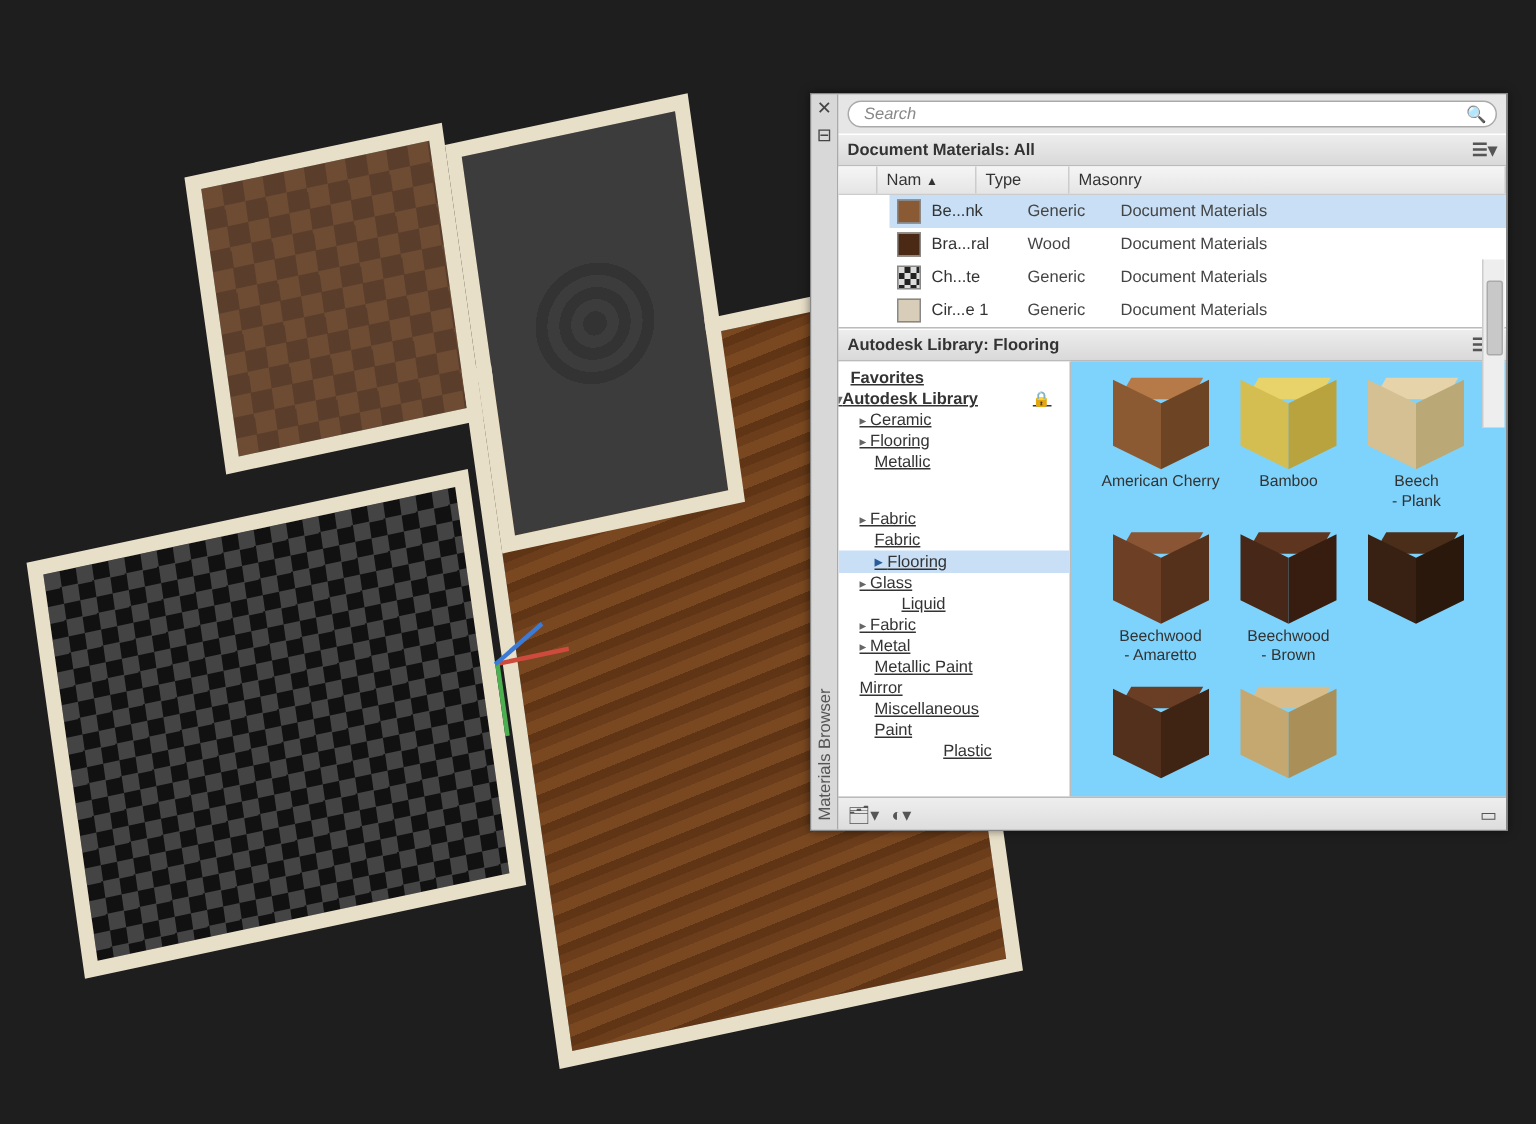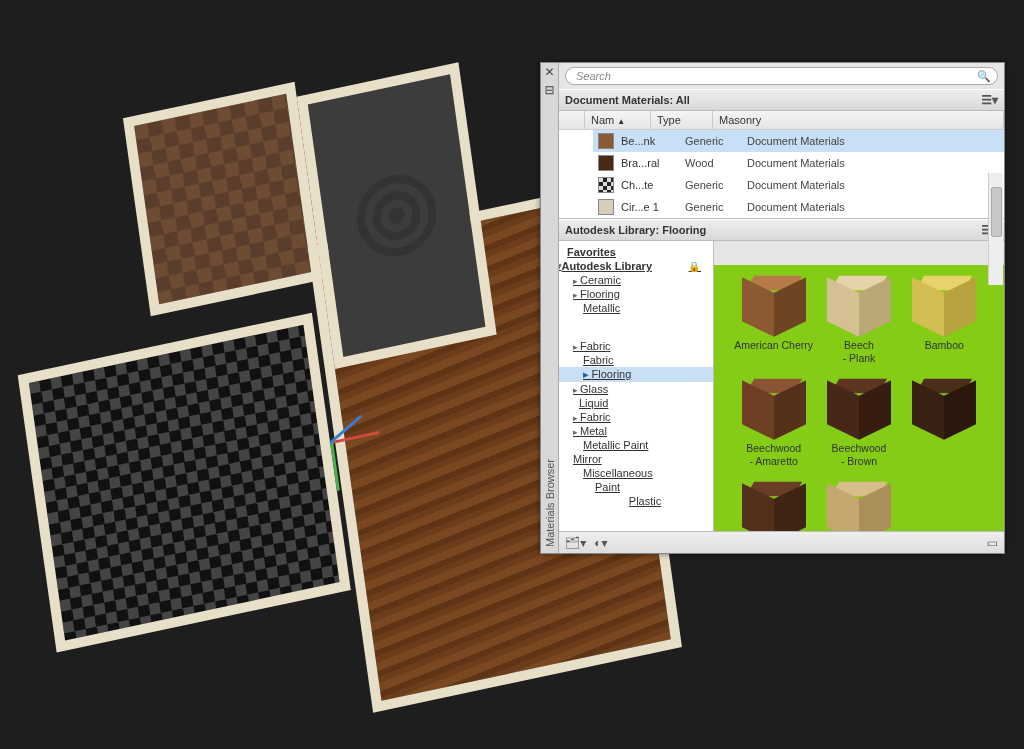--- a/index.html
+++ b/index.html
@@ -149,24 +149,23 @@
 .tree .item.fav { padding-left:8px; font-weight:bold;}
 .tree .item.root { padding-left:8px; font-weight:bold; display:flex; align-items:center;}
 .tree .item.root .lock { margin-left:auto; margin-right:6px; color:#999; font-size:10px;}
 .tree .item.exp::before { content:"▸ "; color:#666; font-size:9px; margin-left:-10px;}
 .tree .item.expdown::before { content:"▾ "; color:#666; font-size:9px; margin-left:-10px;}
 .tree .item.sel { background:#c8dff5; }
 .tree .item.sel::before { content:"▸ "; color:#2a5a9a;}
 
 .thumbs {
   flex:1;
-  background:#84cc16;
+  background:#7dd3fc;
   overflow:hidden;
   padding:6px 20px;
-  margin-top:24px;
 }
 .thumbs-grid {
   display:grid;
   grid-template-columns: repeat(3, 1fr);
   gap: 10px 6px;
 }
 .thumb { text-align:center; }
 .thumb .cube {
   width:64px; height:64px; margin:0 auto 4px;
   position:relative;
@@ -284,55 +283,55 @@
             <span class="lock">🔒</span>
         </div>
         <div id="tree-items">
             <div class="item exp" style="padding-left: 24px;">Ceramic</div>
             <div class="item exp" style="padding-left: 24px;">Flooring</div>
             <div class="item" style="padding-left: 24px;">Metallic</div>
             <div class="item exp" style="padding-left: 24px; margin-top: 24px;">Fabric</div>
             <div class="item" style="padding-left: 24px;">Fabric</div>
             <div class="item sel" style="padding-left: 24px;">Flooring</div>
             <div class="item exp" style="padding-left: 24px;">Glass</div>
-            <div class="item" style="padding-left: 20px;">Liquid</div>
+            <div class="item" style="padding-left: 42px;">Liquid</div>
             <div class="item exp" style="padding-left: 24px;">Fabric</div>
             <div class="item exp" style="padding-left: 24px;">Metal</div>
             <div class="item" style="padding-left: 24px;">Metallic Paint</div>
             <div class="item" style="">Mirror</div>
             <div class="item" style="padding-left: 24px;">Miscellaneous</div>
-            <div class="item" style="padding-left: 36px;">Paint</div>
+            <div class="item" style="padding-left: 24px;">Paint</div>
             <div class="item" style="padding-left: 24px; text-align: center;">Plastic</div>
           </div>
       </div>
       <div class="thumbs">
         <div class="thumbs-grid" id="thumbs-grid">
             <div class="thumb">
               <div class="cube">
     <div class="top" style="background:#b57a48"></div>
     <div class="left" style="background:#8c5a32"></div>
     <div class="right" style="background:#6e4524"></div>
   </div>
               <div class="lbl">American Cherry</div>
             </div>
             <div class="thumb">
               <div class="cube">
+    <div class="top" style="background:#e8d36a"></div>
+    <div class="left" style="background:#d4be52"></div>
+    <div class="right" style="background:#b8a33e"></div>
+  </div>
+              <div class="lbl">Bamboo</div>
+            </div>
+            <div class="thumb">
+              <div class="cube">
     <div class="top" style="background:#e6d3aa"></div>
     <div class="left" style="background:#d4c092"></div>
     <div class="right" style="background:#bba877"></div>
   </div>
               <div class="lbl">Beech<br>- Plank</div>
-            </div>
-            <div class="thumb">
-              <div class="cube">
-    <div class="top" style="background:#e8d36a"></div>
-    <div class="left" style="background:#d4be52"></div>
-    <div class="right" style="background:#b8a33e"></div>
-  </div>
-              <div class="lbl">Bamboo</div>
             </div>
             <div class="thumb">
               <div class="cube">
     <div class="top" style="background:#8a5534"></div>
     <div class="left" style="background:#6d4026"></div>
     <div class="right" style="background:#55311c"></div>
   </div>
               <div class="lbl">Beechwood<br>- Amaretto</div>
             </div>
             <div class="thumb">

